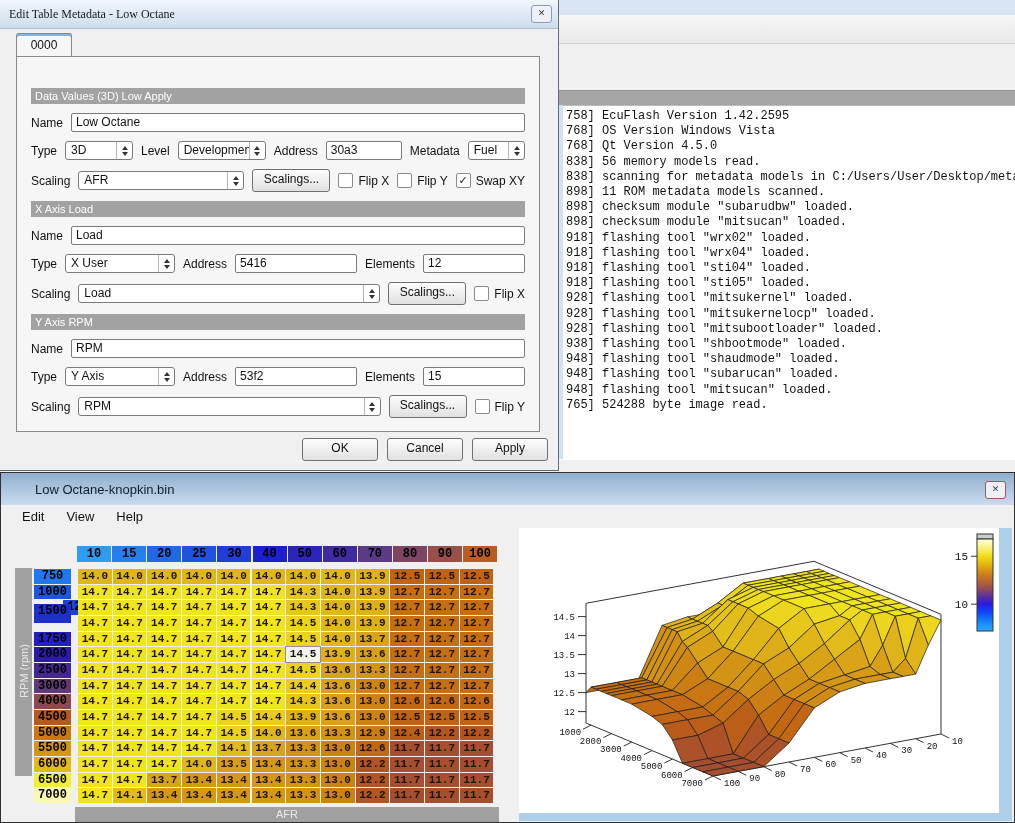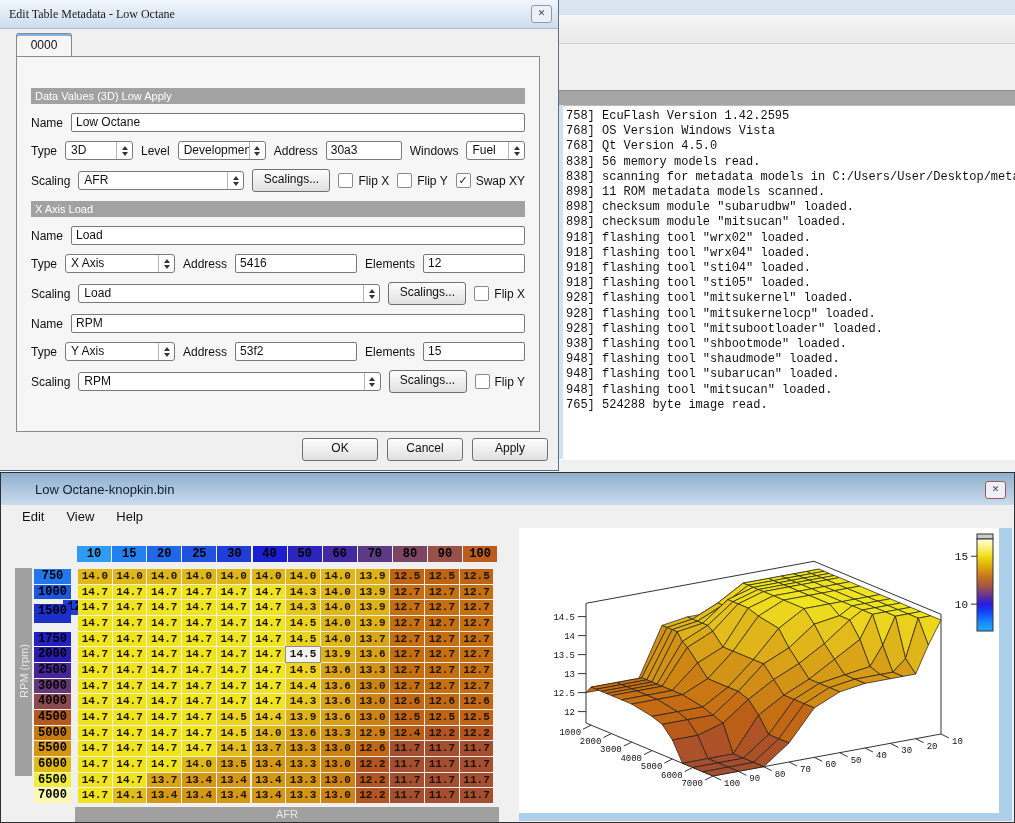--- a/index.html
+++ b/index.html
@@ -119,21 +119,21 @@
         <span class="lbl">Level</span>
         <span class="combo" style="width:88px">
             <span class="ctext">Development</span>
             <span class="arrows">
               <i class="arr-up"></i>
               <i class="arr-dn"></i>
             </span>
           </span>
         <span class="lbl">Address</span>
         <span class="inp" style="width:66px">30a3</span>
-        <span class="lbl">Windows</span>
+        <span class="lbl">Metadata</span>
         <span class="combo grow">
             <span class="ctext">Fuel</span>
             <span class="arrows">
               <i class="arr-up"></i>
               <i class="arr-dn"></i>
             </span>
           </span>
       </div>
       <div class="frow">
         <span class="lbl">Scaling</span>
@@ -160,21 +160,21 @@
       </div>
 
       <div class="grouphdr">X Axis Load</div>
       <div class="frow">
         <span class="lbl">Name</span>
         <span class="inp grow">Load</span>
       </div>
       <div class="frow">
         <span class="lbl">Type</span>
         <span class="combo" style="width:110px">
-            <span class="ctext">X Axis</span>
+            <span class="ctext">X User</span>
             <span class="arrows">
               <i class="arr-up"></i>
               <i class="arr-dn"></i>
             </span>
           </span>
         <span class="lbl">Address</span>
         <span class="inp" style="width:112px">5416</span>
         <span class="lbl">Elements</span>
         <span class="inp grow">12</span>
       </div>
@@ -187,20 +187,21 @@
               <i class="arr-dn"></i>
             </span>
           </span>
         <span class="btn scal">Scalings...</span>
         <span class="cbwrap">
             <span class="cbbox"></span>
             <span class="lbl">Flip X</span>
           </span>
       </div>
 
+      <div class="grouphdr">Y Axis RPM</div>
       <div class="frow">
         <span class="lbl">Name</span>
         <span class="inp grow">RPM</span>
       </div>
       <div class="frow">
         <span class="lbl">Type</span>
         <span class="combo" style="width:110px">
             <span class="ctext">Y Axis</span>
             <span class="arrows">
               <i class="arr-up"></i>

